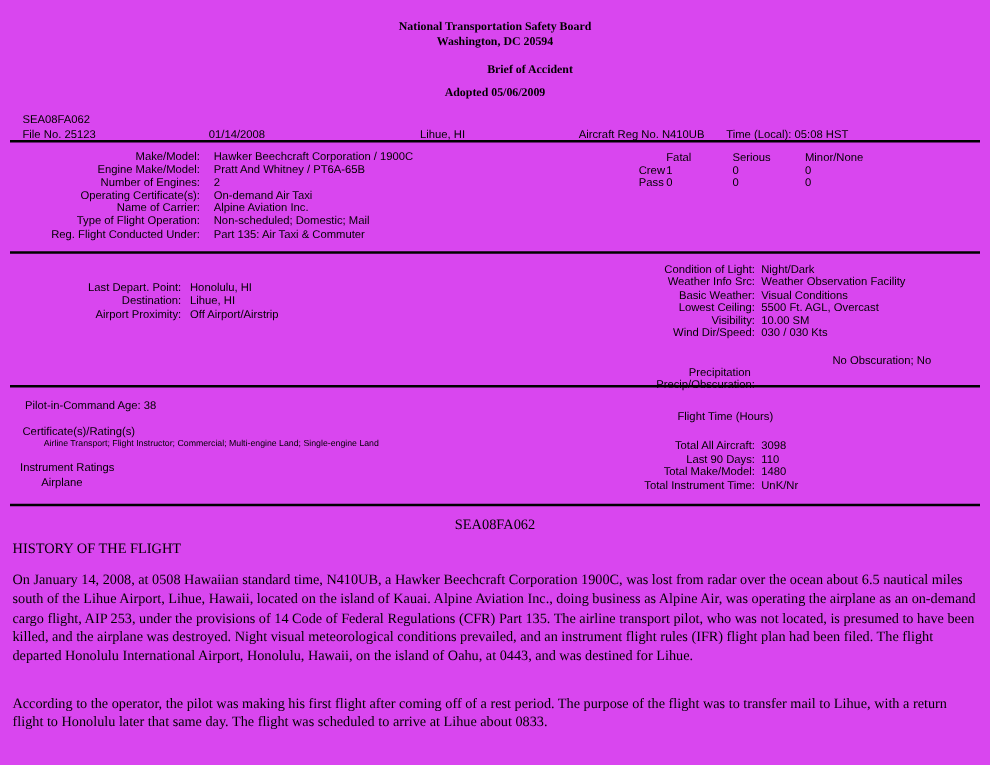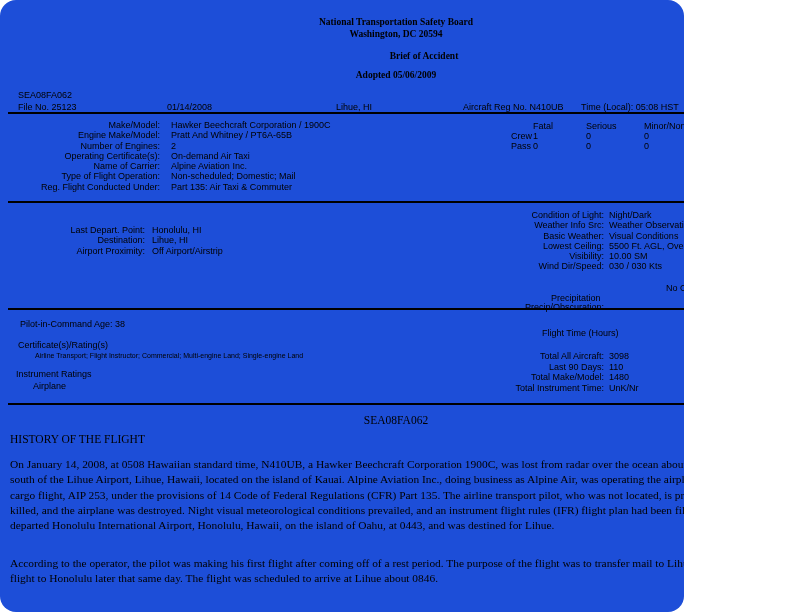--- a/index.html
+++ b/index.html
@@ -1,21 +1,20 @@
 <!DOCTYPE html>
 <html><head>
 <meta charset="utf-8">
 <style>
   * { margin:0; padding:0; box-sizing:border-box; }
   html,body { background:#ffffff; }
   .page {
-    position:relative; width:684px; height:612px; background:#1d4ed8;
+    position:relative; width:792px; height:612px; background:#d946ef;
     color:#000000; overflow:hidden;
     font-family:"Liberation Sans", sans-serif;
-    border-radius:16px;
   }
   .abs { position:absolute; }
   .center { left:0; width:792px; text-align:center; }
   .hdr { font-family:"Liberation Serif", serif; font-weight:bold; font-size:9.5px; white-space:nowrap; }
   .sans9 { font-size:9px; line-height:10.3px; white-space:nowrap; }
   .sans7 { font-size:7px; line-height:8px; white-space:nowrap; }
   .rule { position:absolute; left:8px; width:776px; height:2px; background:#000; }
   .kv { display:flex; }
   .kv .lbl { text-align:right; }
   .kv .val { padding-left:10px; }
@@ -169,15 +168,15 @@
         <div class="lbl">Total Instrument Time:</div>
         <div class="val">UnK/Nr</div>
       </div>
   </div>
 
   <div class="rule" style="top:403px;"></div>
 
   <div class="abs center serif case-id-bottom" style="top:414px;">SEA08FA062</div>
   <div class="abs serif section-title" style="left:10px; top:433px;">HISTORY OF THE FLIGHT</div>
   <div class="abs serif body-par" style="top:457px;">On January 14, 2008, at 0508 Hawaiian standard time, N410UB, a Hawker Beechcraft Corporation 1900C, was lost from radar over the ocean about 6.5 nautical miles south of the Lihue Airport, Lihue, Hawaii, located on the island of Kauai. Alpine Aviation Inc., doing business as Alpine Air, was operating the airplane as an on-demand cargo flight, AIP 253, under the provisions of 14 Code of Federal Regulations (CFR) Part 135. The airline transport pilot, who was not located, is presumed to have been killed, and the airplane was destroyed. Night visual meteorological conditions prevailed, and an instrument flight rules (IFR) flight plan had been filed. The flight departed Honolulu International Airport, Honolulu, Hawaii, on the island of Oahu, at 0443, and was destined for Lihue.</div>
-  <div class="abs serif body-par" style="top:556px;">According to the operator, the pilot was making his first flight after coming off of a rest period. The purpose of the flight was to transfer mail to Lihue, with a return flight to Honolulu later that same day. The flight was scheduled to arrive at Lihue about 0846.</div>
+  <div class="abs serif body-par" style="top:556px;">According to the operator, the pilot was making his first flight after coming off of a rest period. The purpose of the flight was to transfer mail to Lihue, with a return flight to Honolulu later that same day. The flight was scheduled to arrive at Lihue about 0833.</div>
 
 </div>
 
 </body></html>

